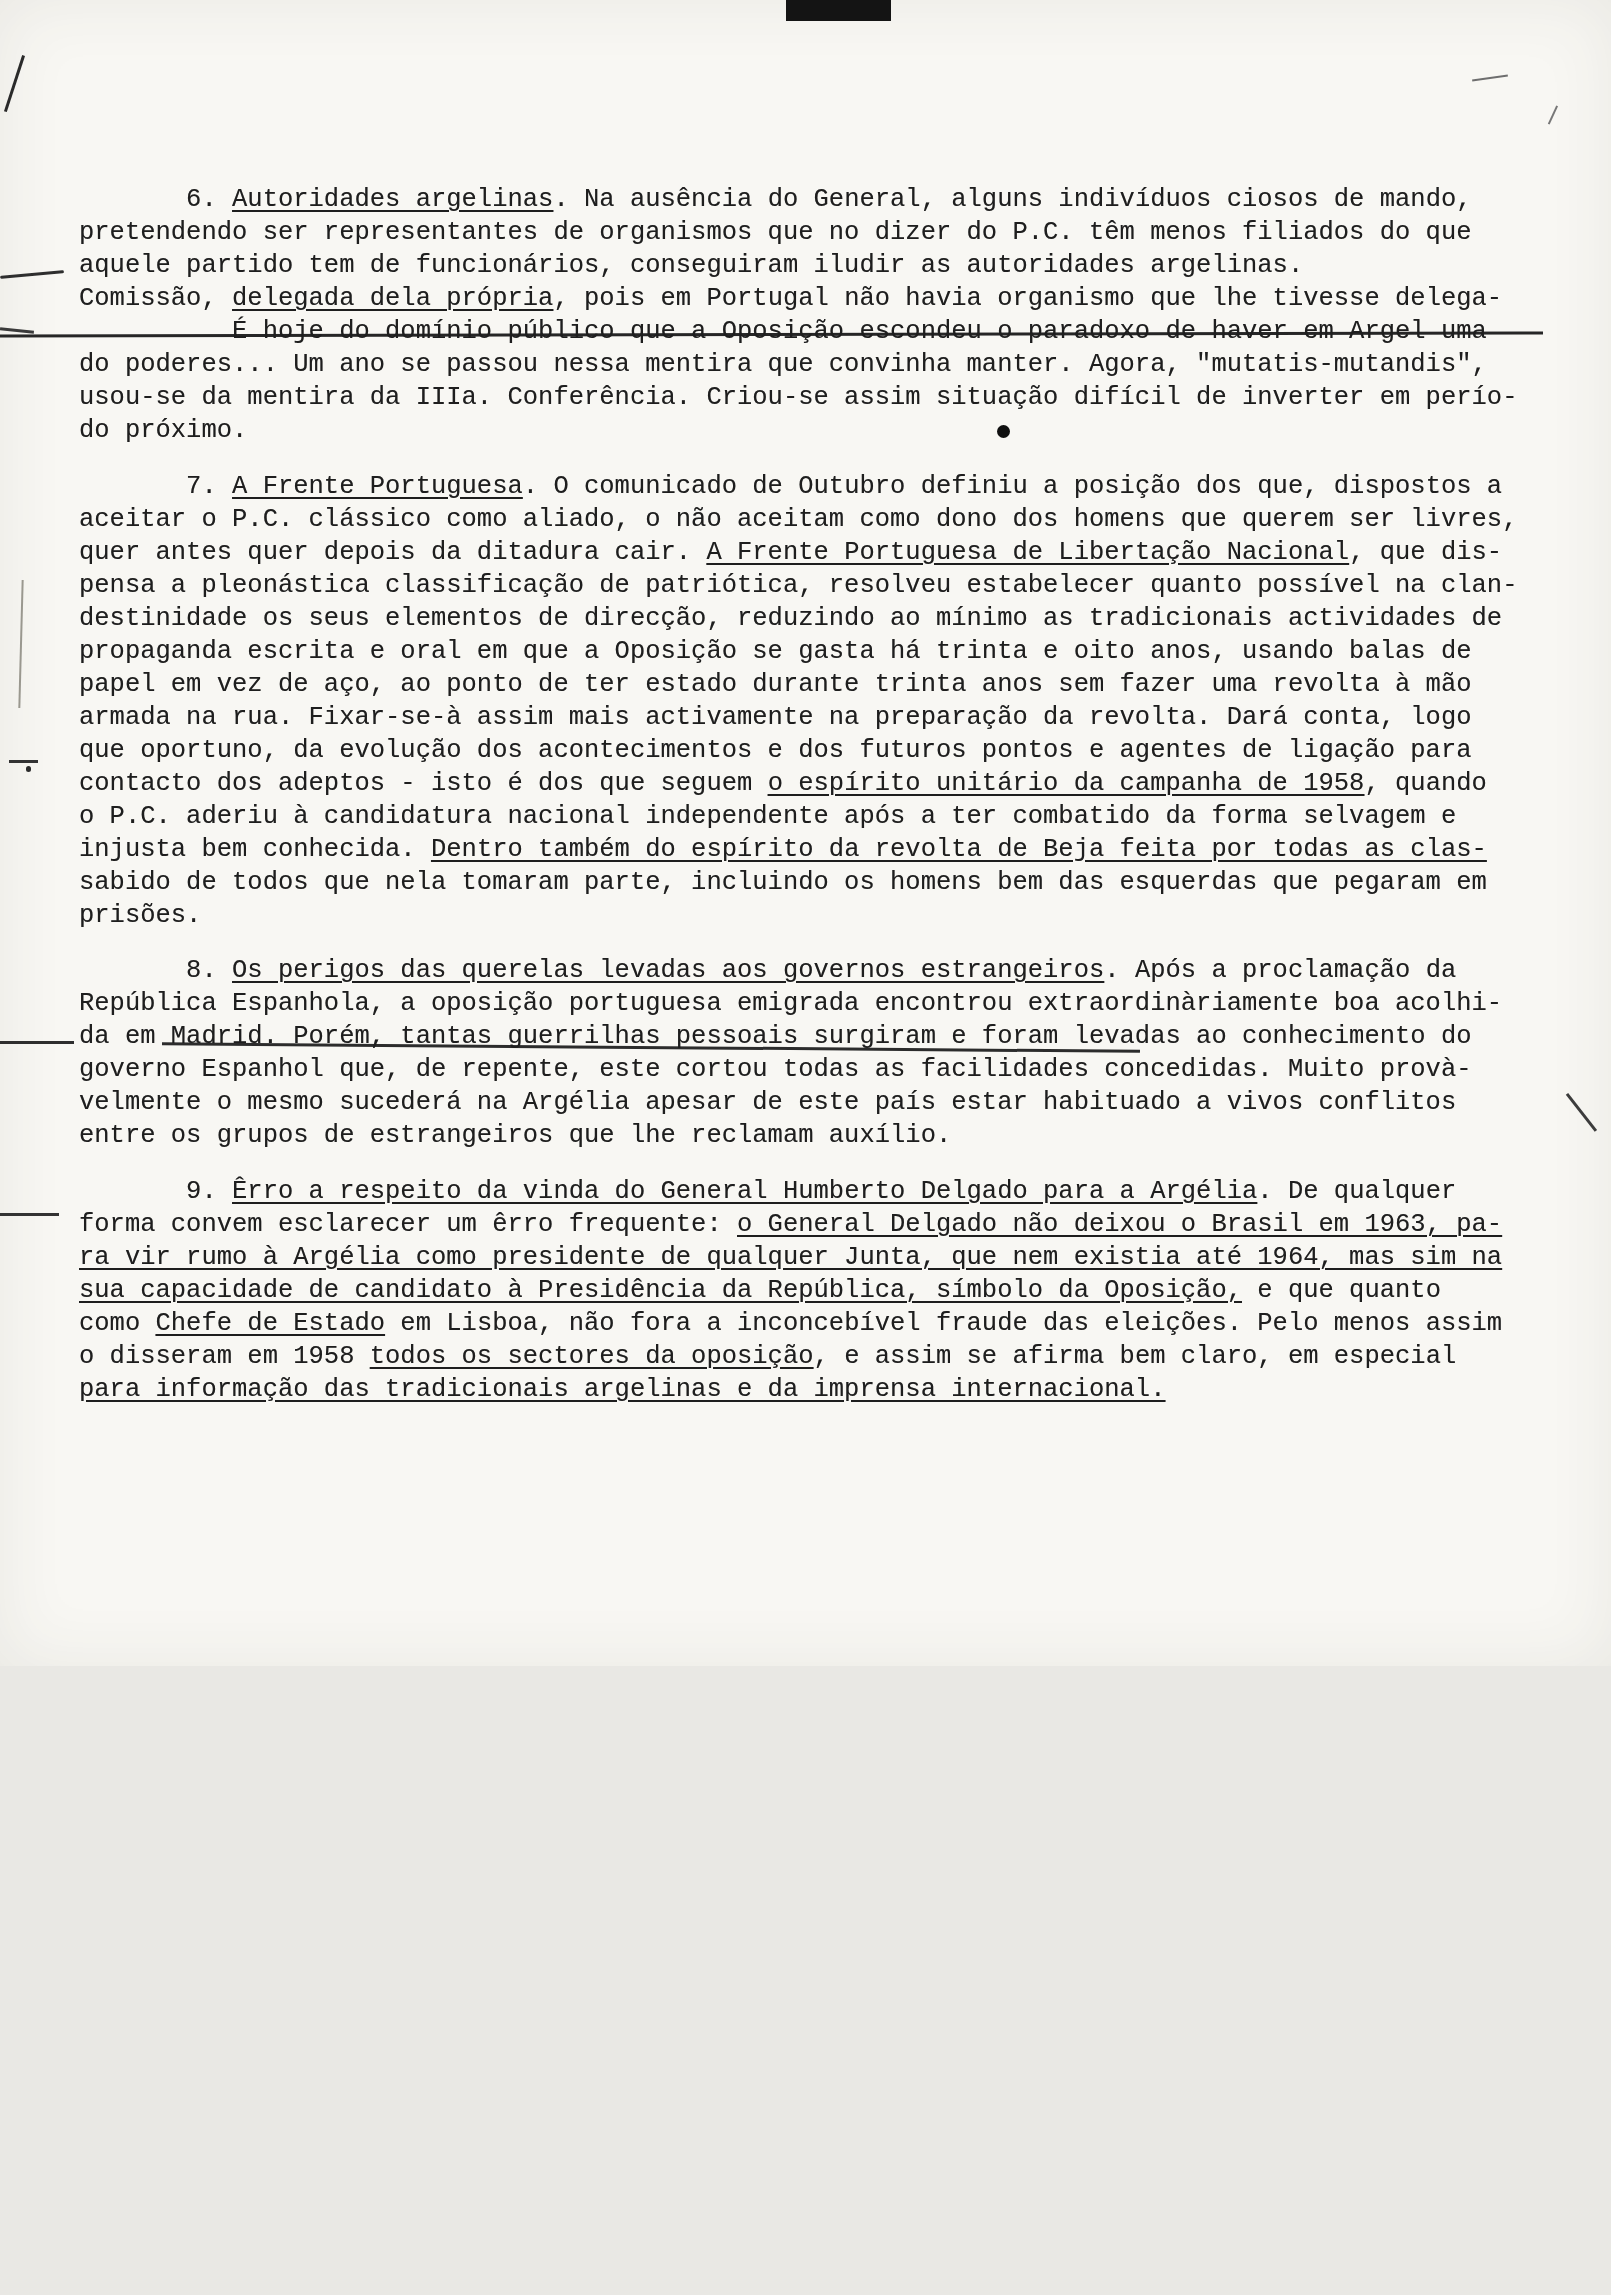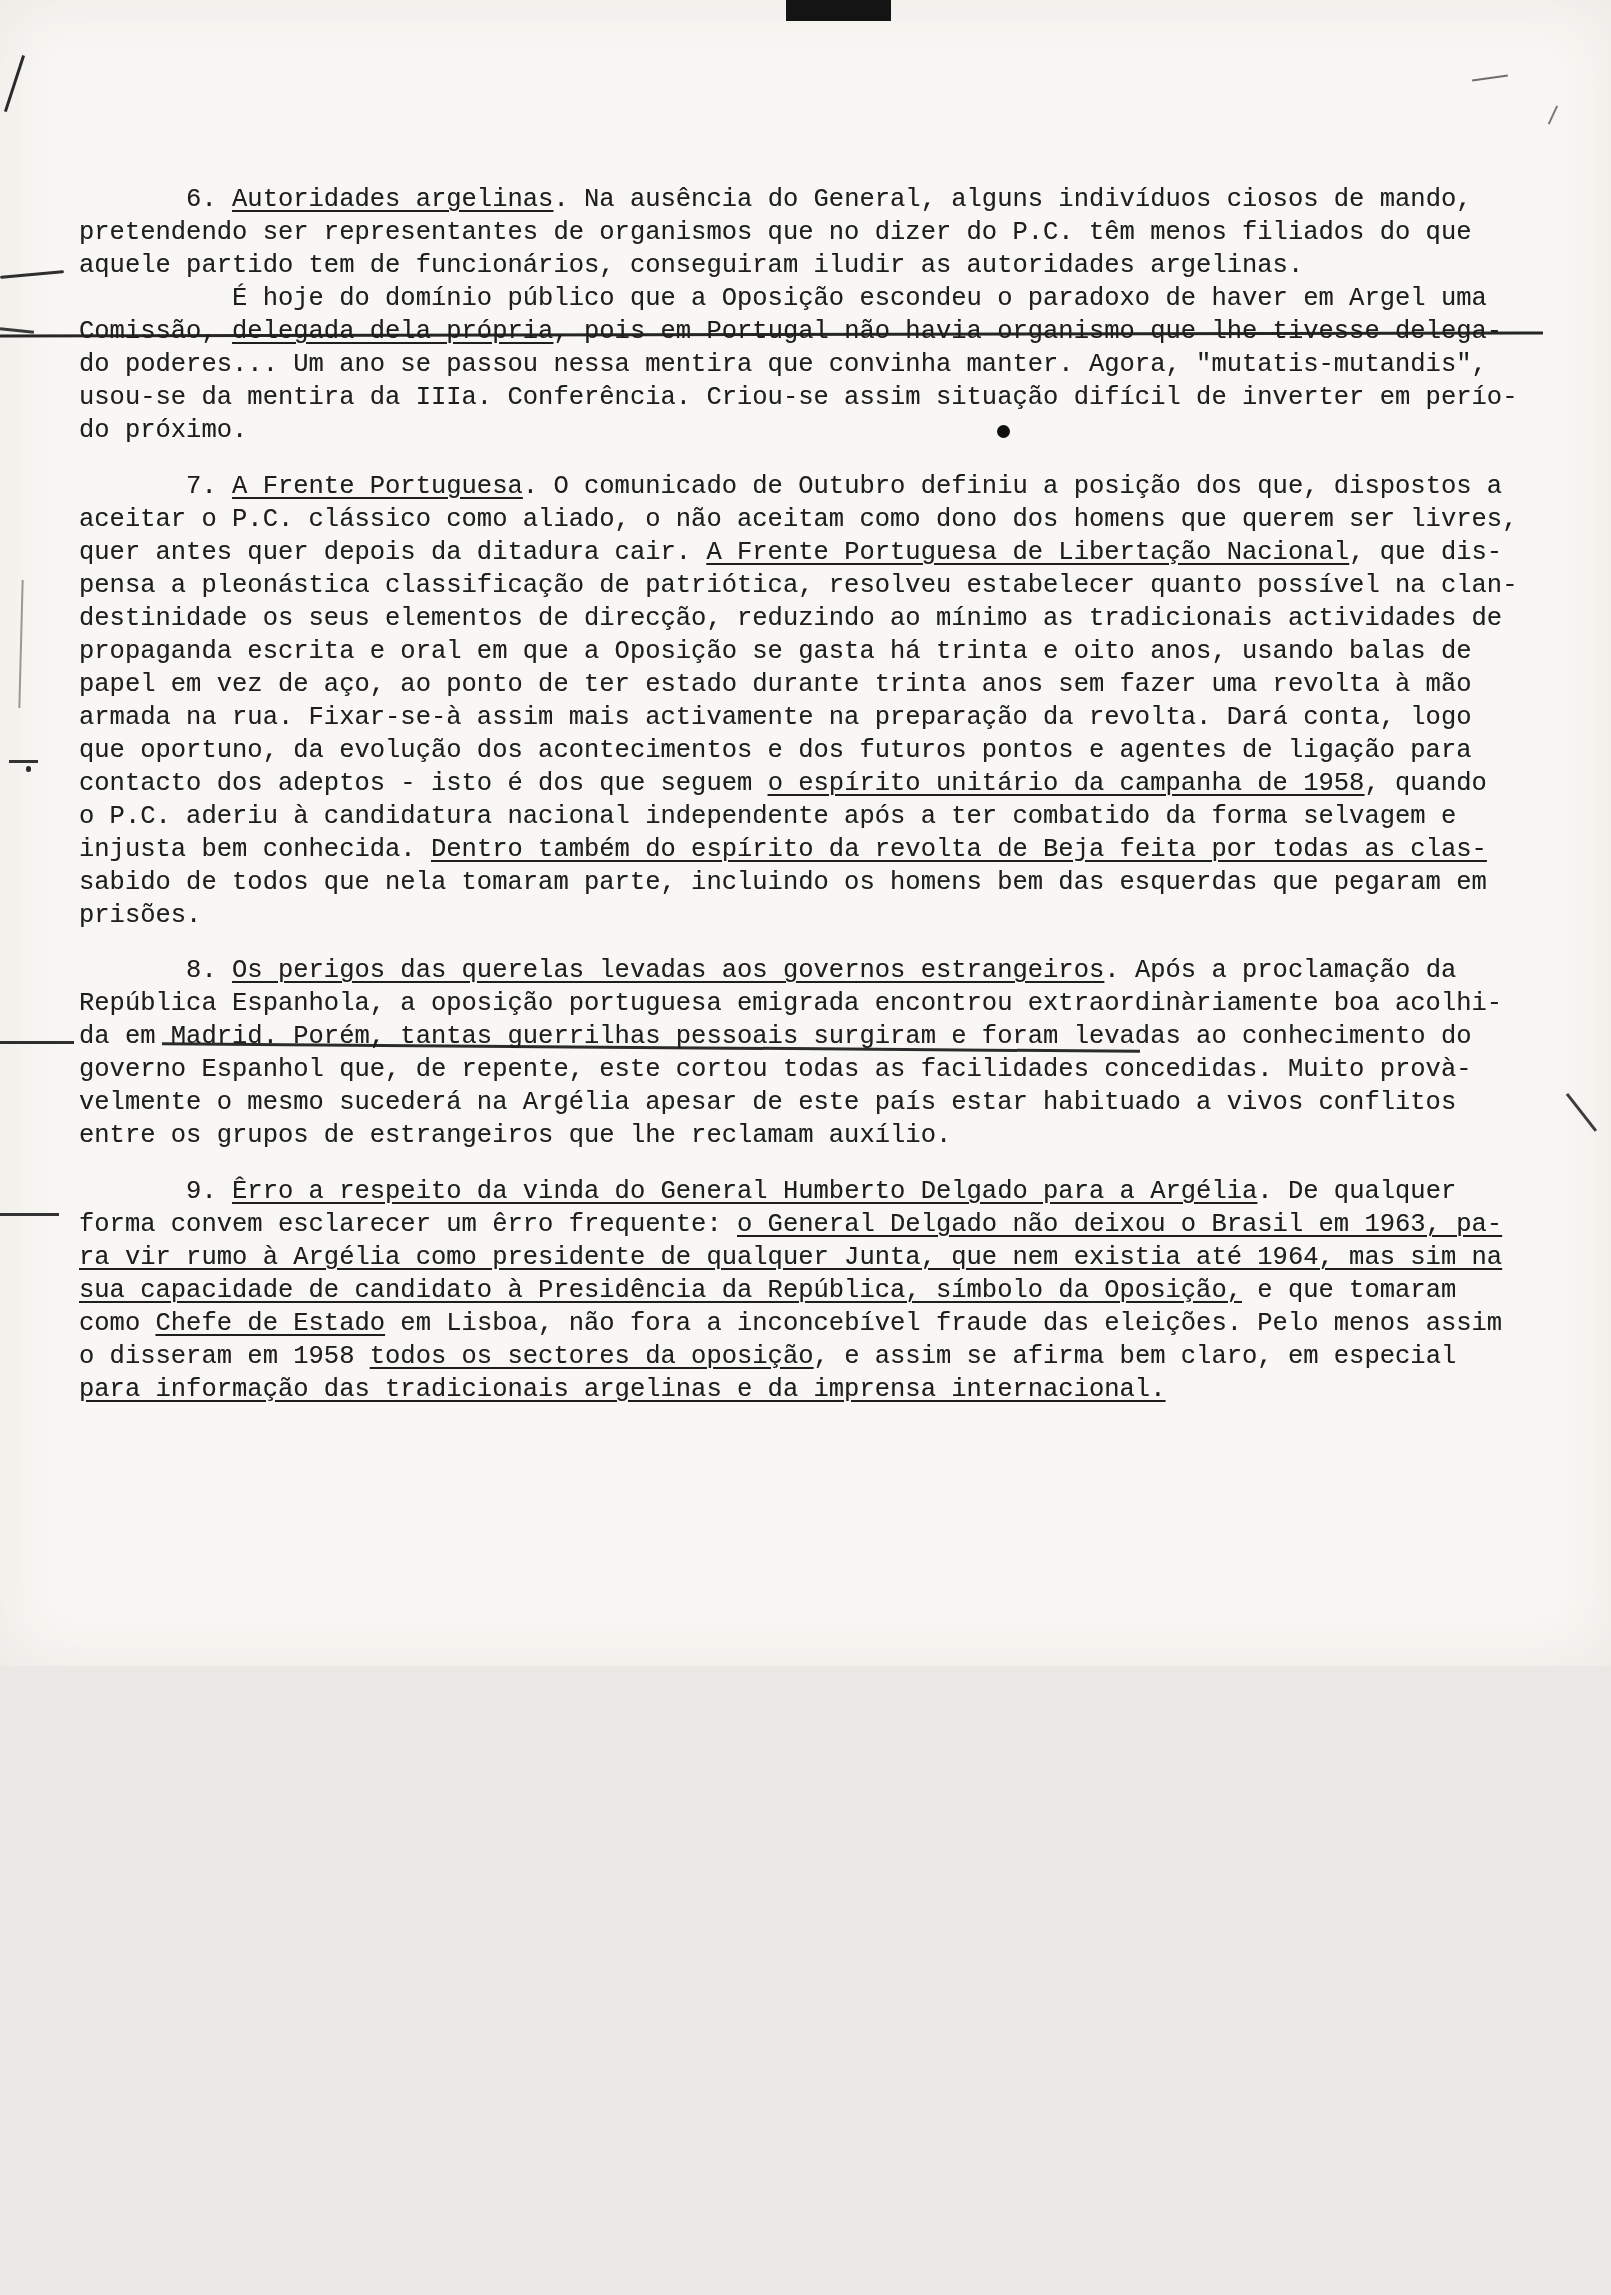--- a/index.html
+++ b/index.html
@@ -92,22 +92,22 @@
   <div class="artifact a-dashed-rule"></div>
   <div class="artifact a-fold-line"></div>
   <div class="artifact a-edge-line"></div>
   <div class="artifact a-edge-line2"></div>
 
   <div class="doc">
       <div class="paragraph">
         <div class="line"><span class="">       6. </span><span class="u">Autoridades argelinas</span><span class="">. Na ausência do General, alguns indivíduos ciosos de mando,</span></div>
         <div class="line"><span class="">pretendendo ser representantes de organismos que no dizer do P.C. têm menos filiados do que</span></div>
         <div class="line"><span class="">aquele partido tem de funcionários, conseguiram iludir as autoridades argelinas.</span></div>
+        <div class="line"><span class="">Comissão, </span><span class="u">delegada dela própria</span><span class="">, pois em Portugal não havia organismo que lhe tivesse delega-</span></div>
         <div class="line"><span class="">          É hoje do domínio público que a Oposição escondeu o paradoxo de haver em Argel uma</span></div>
-        <div class="line"><span class="">Comissão, </span><span class="u">delegada dela própria</span><span class="">, pois em Portugal não havia organismo que lhe tivesse delega-</span></div>
         <div class="line"><span class="">do poderes... Um ano se passou nessa mentira que convinha manter. Agora, "mutatis-mutandis",</span></div>
         <div class="line"><span class="">usou-se da mentira da IIIa. Conferência. Criou-se assim situação difícil de inverter em perío-</span></div>
         <div class="line"><span class="">do próximo.</span></div>
       </div>
       <div class="paragraph">
         <div class="line"><span class="">       7. </span><span class="u">A Frente Portuguesa</span><span class="">. O comunicado de Outubro definiu a posição dos que, dispostos a</span></div>
         <div class="line"><span class="">aceitar o P.C. clássico como aliado, o não aceitam como dono dos homens que querem ser livres,</span></div>
         <div class="line"><span class="">quer antes quer depois da ditadura cair. </span><span class="u">A Frente Portuguesa de Libertação Nacional</span><span class="">, que dis-</span></div>
         <div class="line"><span class="">pensa a pleonástica classificação de patriótica, resolveu estabelecer quanto possível na clan-</span></div>
         <div class="line"><span class="">destinidade os seus elementos de direcção, reduzindo ao mínimo as tradicionais actividades de</span></div>
@@ -126,21 +126,21 @@
         <div class="line"><span class="">República Espanhola, a oposição portuguesa emigrada encontrou extraordinàriamente boa acolhi-</span></div>
         <div class="line"><span class="">da em Madrid. Porém, tantas guerrilhas pessoais surgiram e foram levadas ao conhecimento do</span></div>
         <div class="line"><span class="">governo Espanhol que, de repente, este cortou todas as facilidades concedidas. Muito provà-</span></div>
         <div class="line"><span class="">velmente o mesmo sucederá na Argélia apesar de este país estar habituado a vivos conflitos</span></div>
         <div class="line"><span class="">entre os grupos de estrangeiros que lhe reclamam auxílio.</span></div>
       </div>
       <div class="paragraph">
         <div class="line"><span class="">       9. </span><span class="u">Êrro a respeito da vinda do General Humberto Delgado para a Argélia</span><span class="">. De qualquer</span></div>
         <div class="line"><span class="">forma convem esclarecer um êrro frequente: </span><span class="u">o General Delgado não deixou o Brasil em 1963, pa-</span></div>
         <div class="line"><span class="u">ra vir rumo à Argélia como presidente de qualquer Junta, que nem existia até 1964, mas sim na</span></div>
-        <div class="line"><span class="u">sua capacidade de candidato à Presidência da República, símbolo da Oposição,</span><span class=""> e que tomaram</span></div>
+        <div class="line"><span class="u">sua capacidade de candidato à Presidência da República, símbolo da Oposição,</span><span class=""> e que quanto</span></div>
         <div class="line"><span class="">como </span><span class="u">Chefe de Estado</span><span class=""> em Lisboa, não fora a inconcebível fraude das eleições. Pelo menos assim</span></div>
         <div class="line"><span class="">o disseram em 1958 </span><span class="u">todos os sectores da oposição</span><span class="">, e assim se afirma bem claro, em especial</span></div>
         <div class="line"><span class="u">para informação das tradicionais argelinas e da imprensa internacional.</span></div>
       </div>
     </div>
 
   <div class="footer">
     <div class="line">118, Bd. Salah Bouakouir, 5ème étage</div>
     <div class="line">        ALGER - ALGERIE</div>
   </div>

